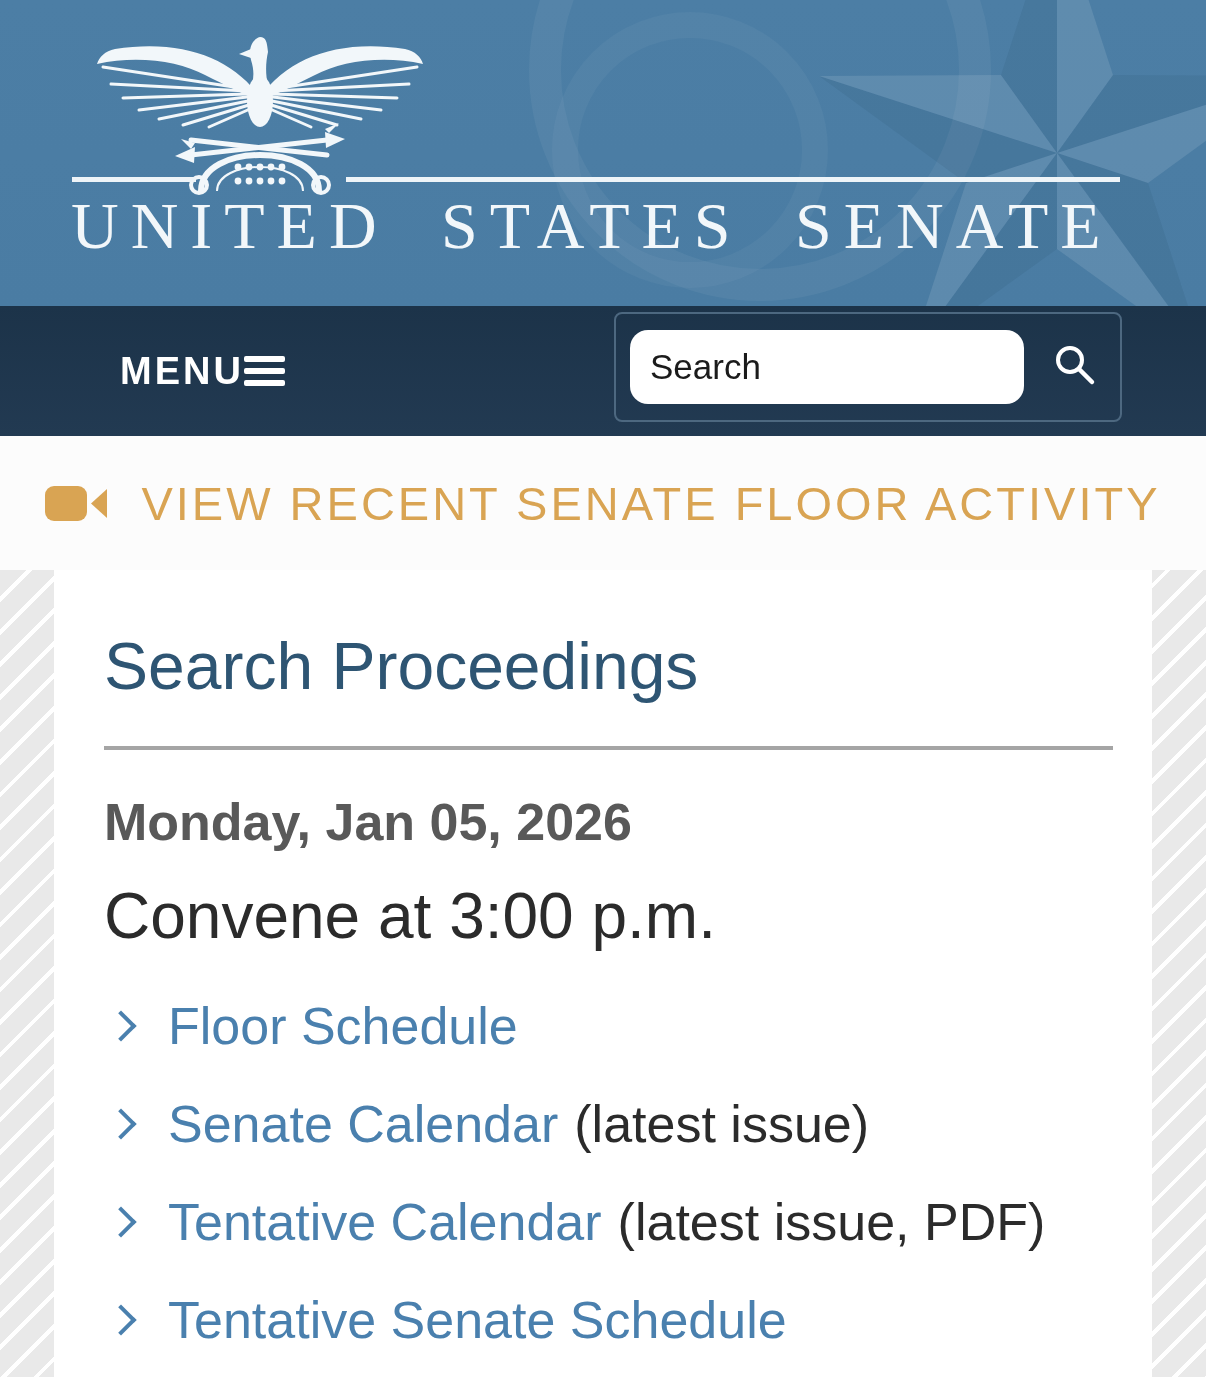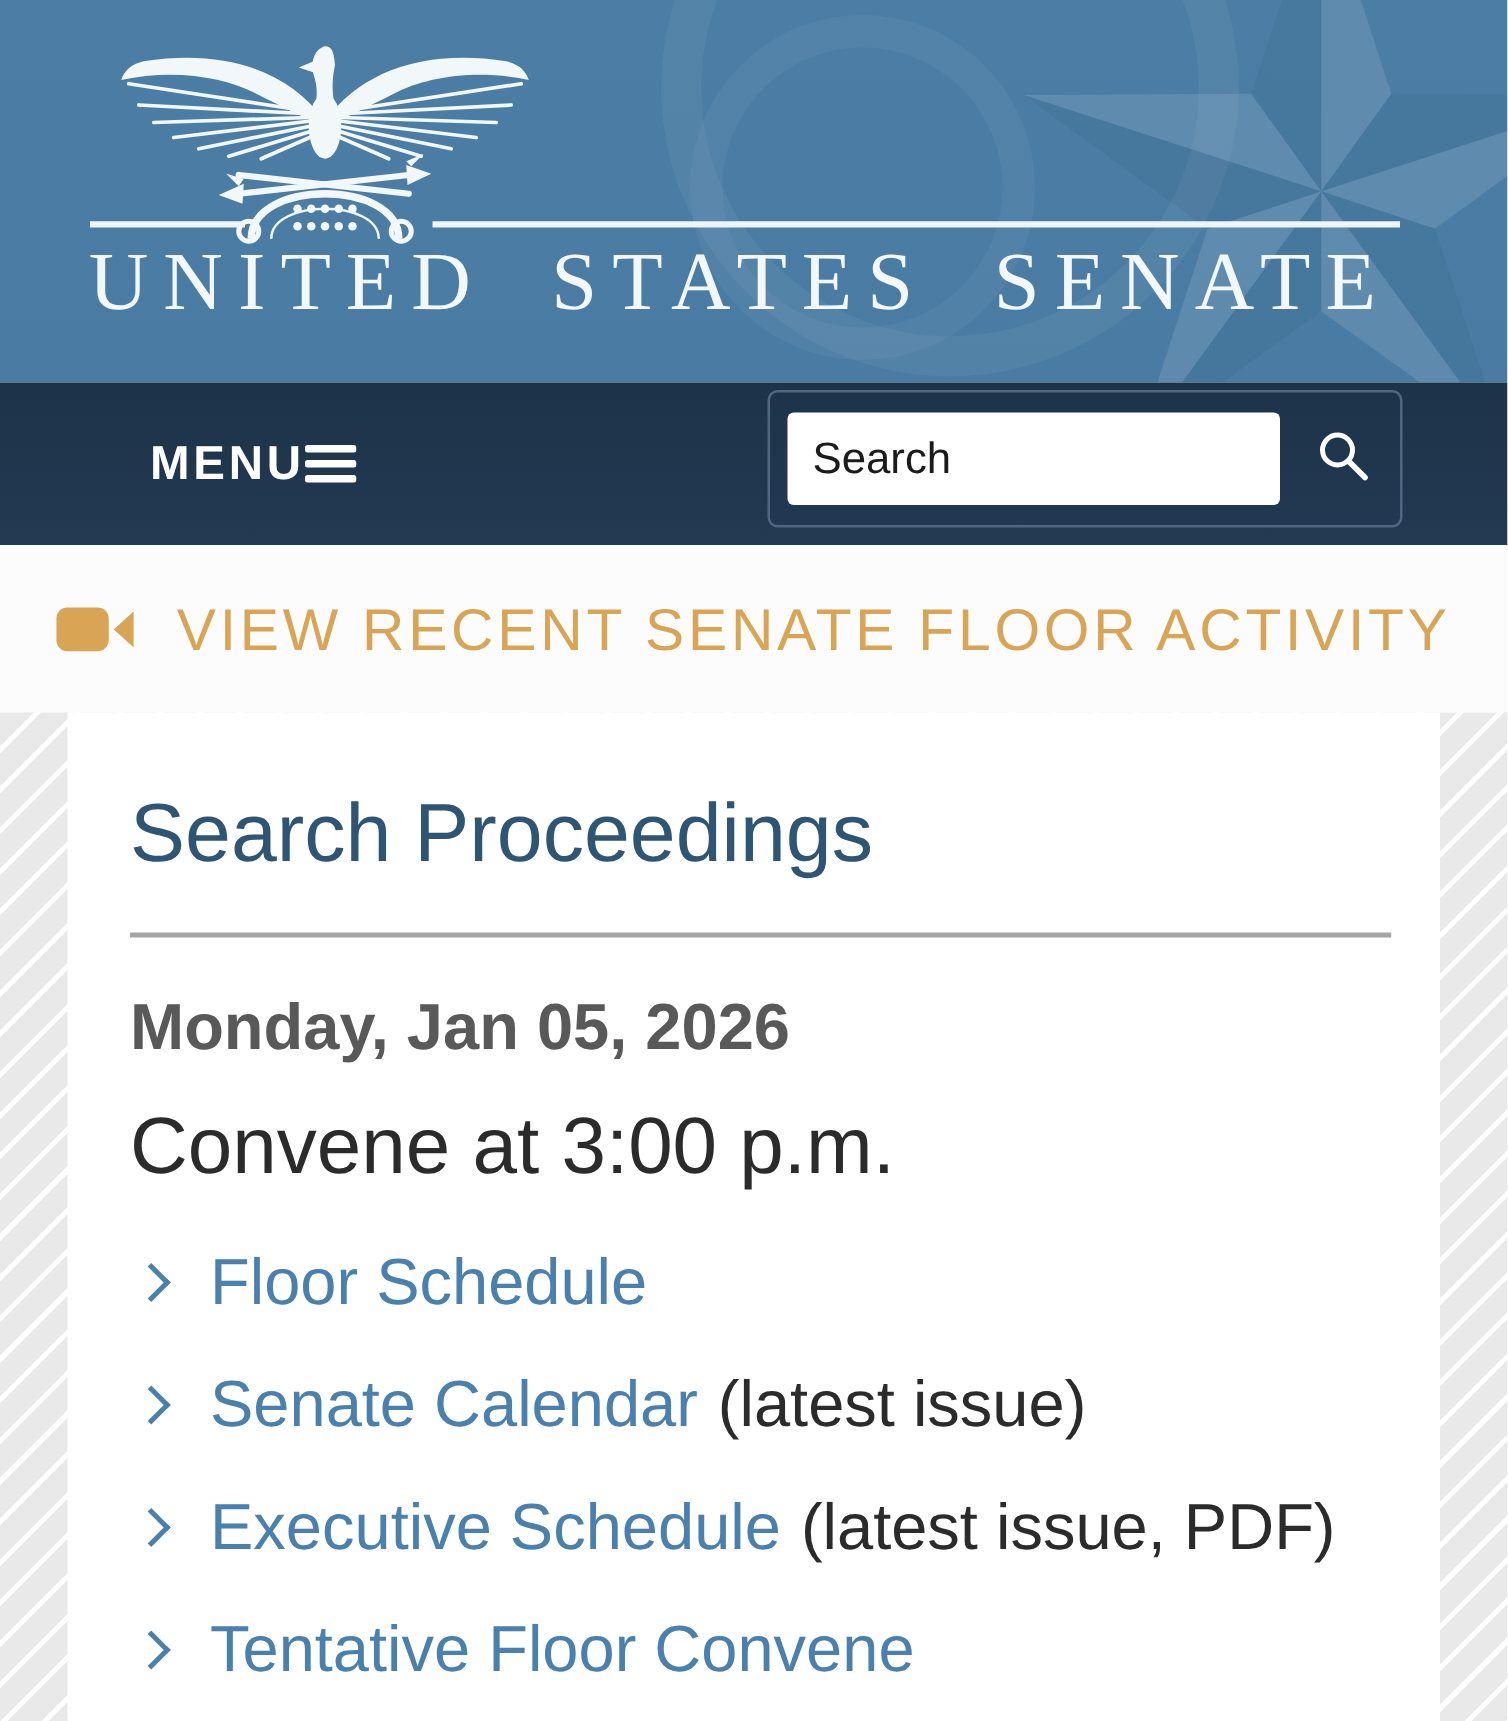--- a/index.html
+++ b/index.html
@@ -66,21 +66,21 @@
     position: absolute; left: 614px; top: 6px;
     width: 508px; height: 110px;
     border: 2px solid #4d6880; border-radius: 8px;
     display: flex; align-items: center;
     padding: 0 20px 0 14px;
     justify-content: space-between;
   }
   .search-input {
     width: 394px; height: 74px;
     border: none; outline: none;
-    border-radius: 5px;
+    border-radius: 18px;
     background: #ffffff;
     font-family: "Liberation Sans", sans-serif;
     font-size: 35px; color: #1b1b1b;
     padding: 0 20px;
   }
   .search-input::placeholder { color: #1b1b1b; opacity: 1; }
   .search-btn {
     background: none; border: none; cursor: pointer;
     width: 50px; height: 50px; padding: 0;
     display: flex; align-items: center; justify-content: center;
@@ -280,23 +280,23 @@
         <span class="link-text">Floor Schedule</span>
 
       </div>
       <div class="link-row">
         <span class="chev"></span>
         <span class="link-text">Senate Calendar</span>
         <span class="link-suffix">(latest issue)</span>
       </div>
       <div class="link-row">
         <span class="chev"></span>
-        <span class="link-text">Executive Schedule</span>
+        <span class="link-text">Tentative Calendar</span>
         <span class="link-suffix">(latest issue, PDF)</span>
       </div>
       <div class="link-row">
         <span class="chev"></span>
-        <span class="link-text">Tentative Floor Convene</span>
+        <span class="link-text">Tentative Senate Schedule</span>
 
       </div>
     </div>
   </div>
 </div>
 
 </body></html>

